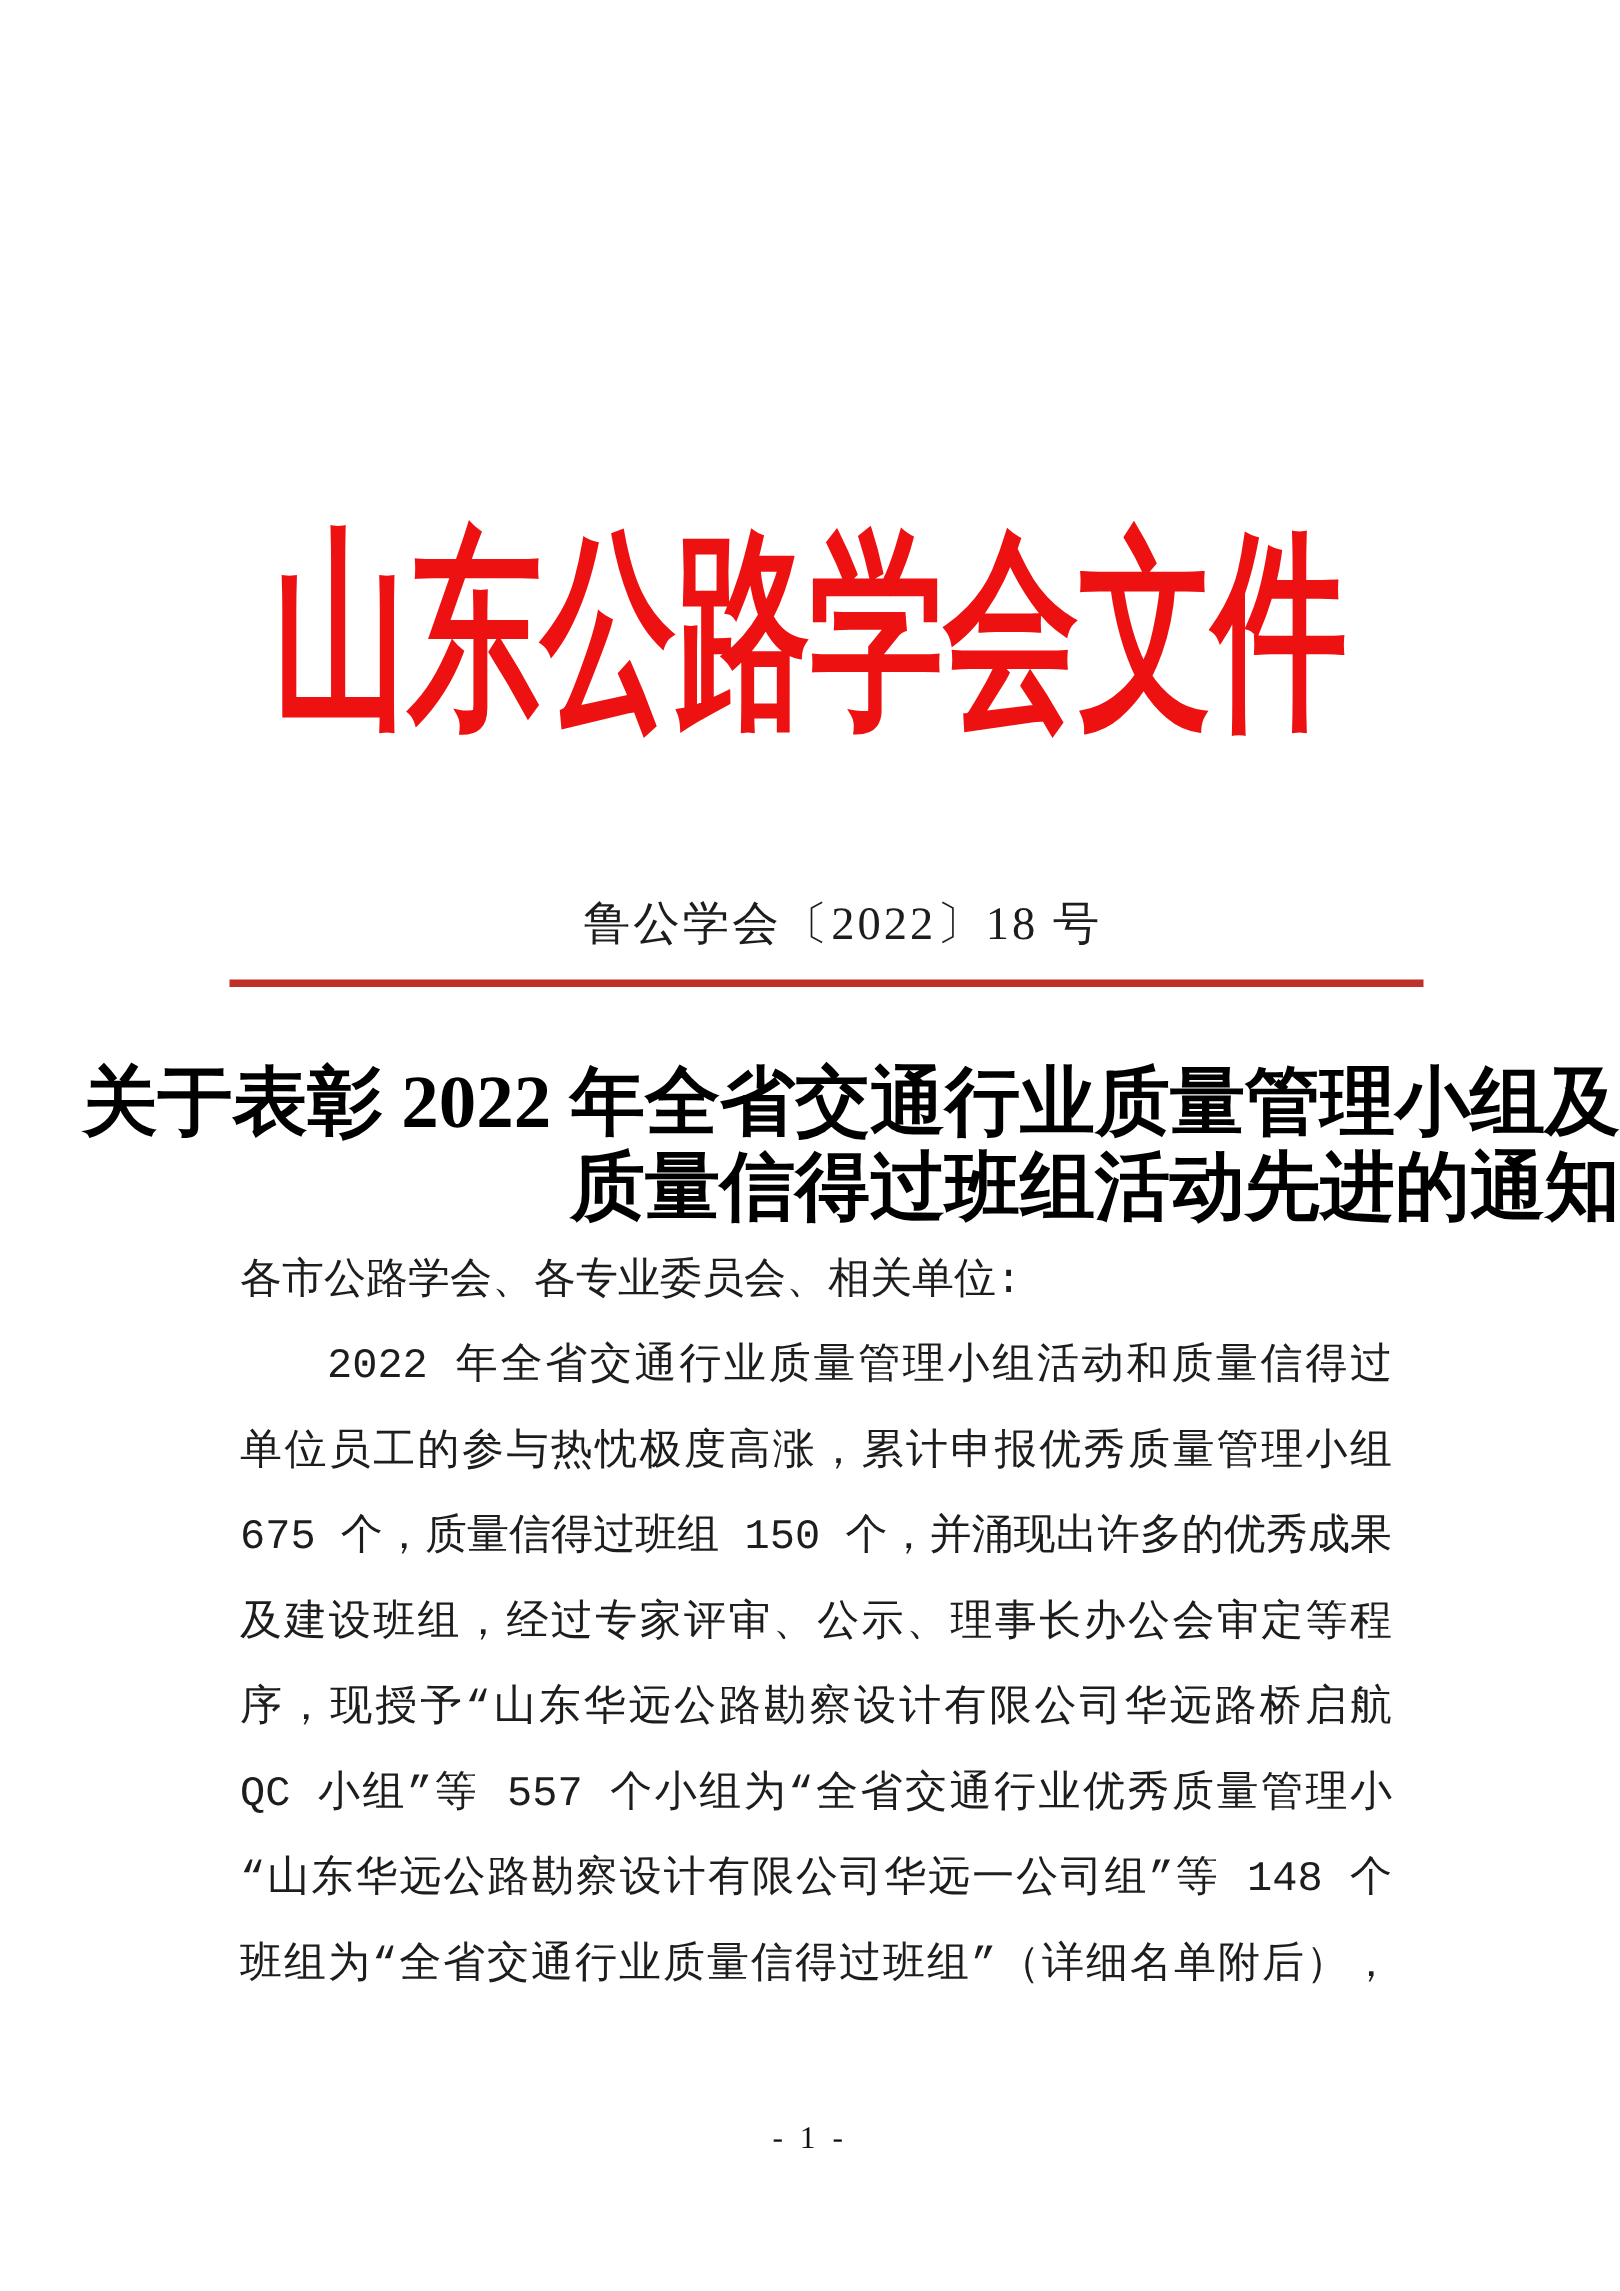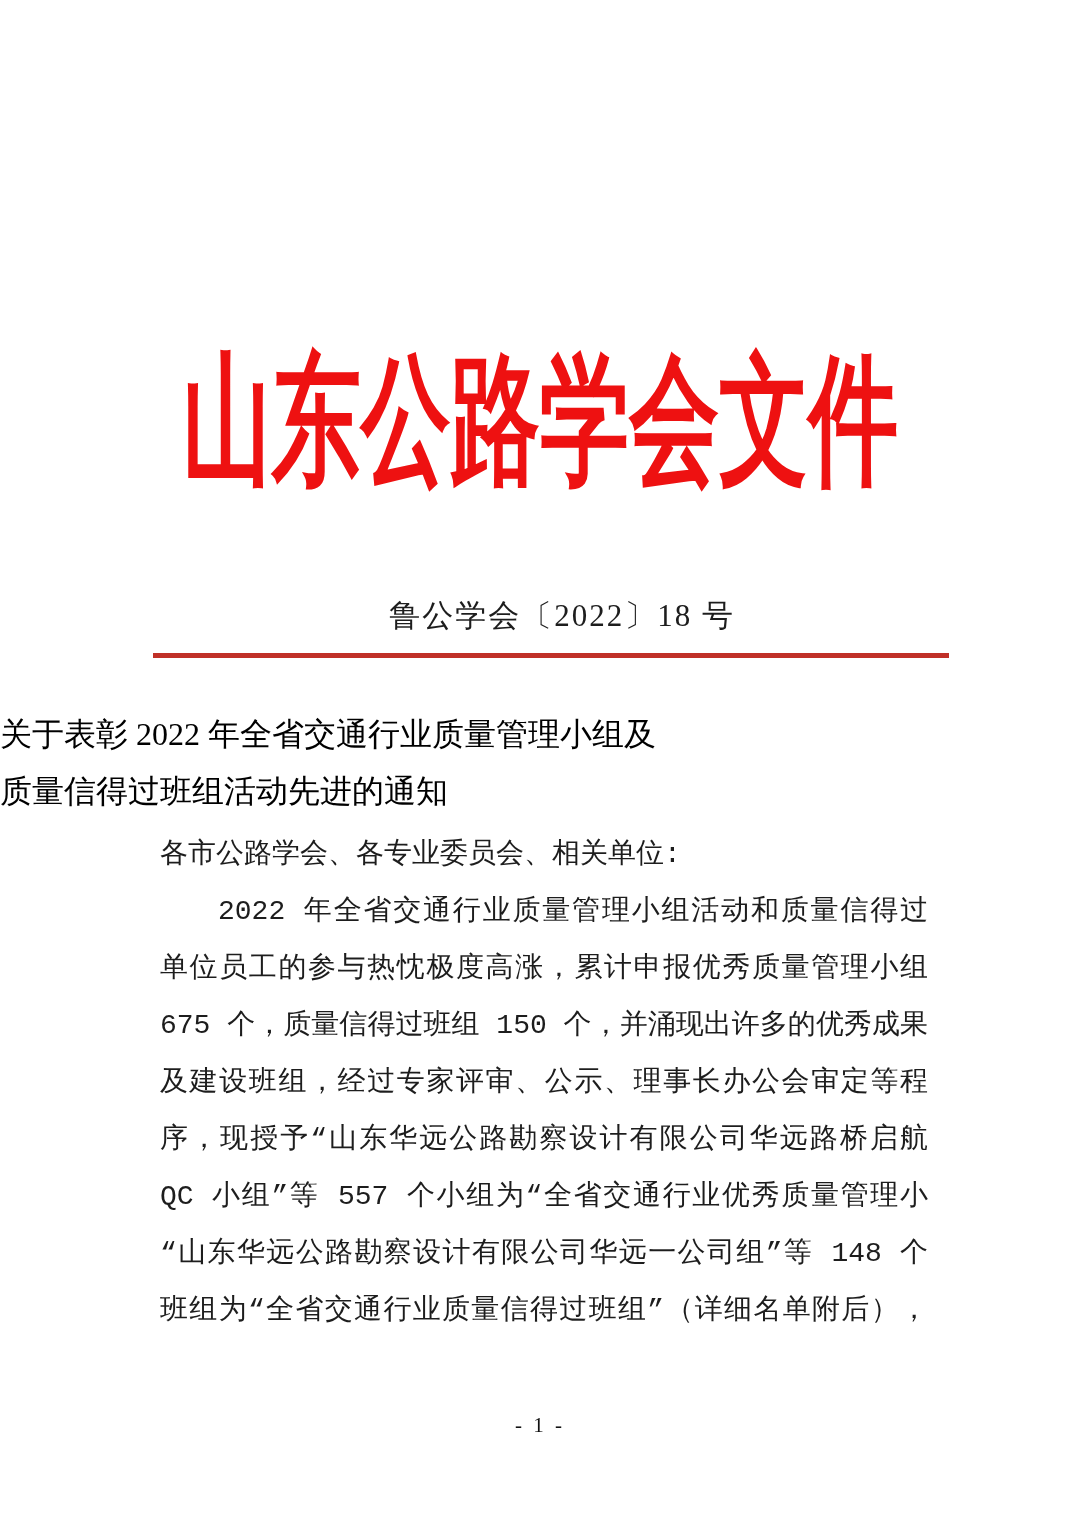--- a/index.html
+++ b/index.html
@@ -41,23 +41,23 @@
   }
   
   .red-line{
     position:absolute;top:653px;left:153px;
     width:796px;height:5px;
     background:var(--rule_red);
   }
   
   .doc-title{
     position:absolute;top:706px;left:0;width:100%;
-    text-align:left;
-    font-weight:normal;
-    font-size:32px;line-height:57px;
+    text-align:right;
+    font-weight:bold;
+    font-size:50px;line-height:57px;
     color:var(--title_text);
   }
   
   .body-text{
     position:absolute;top:826px;left:160px;width:768px;
     font-size:28px;color:var(--text);font-family:Liberation Mono, monospace;
   }
   .body-line{
     height:57px;line-height:57px;
     text-align:justify;

